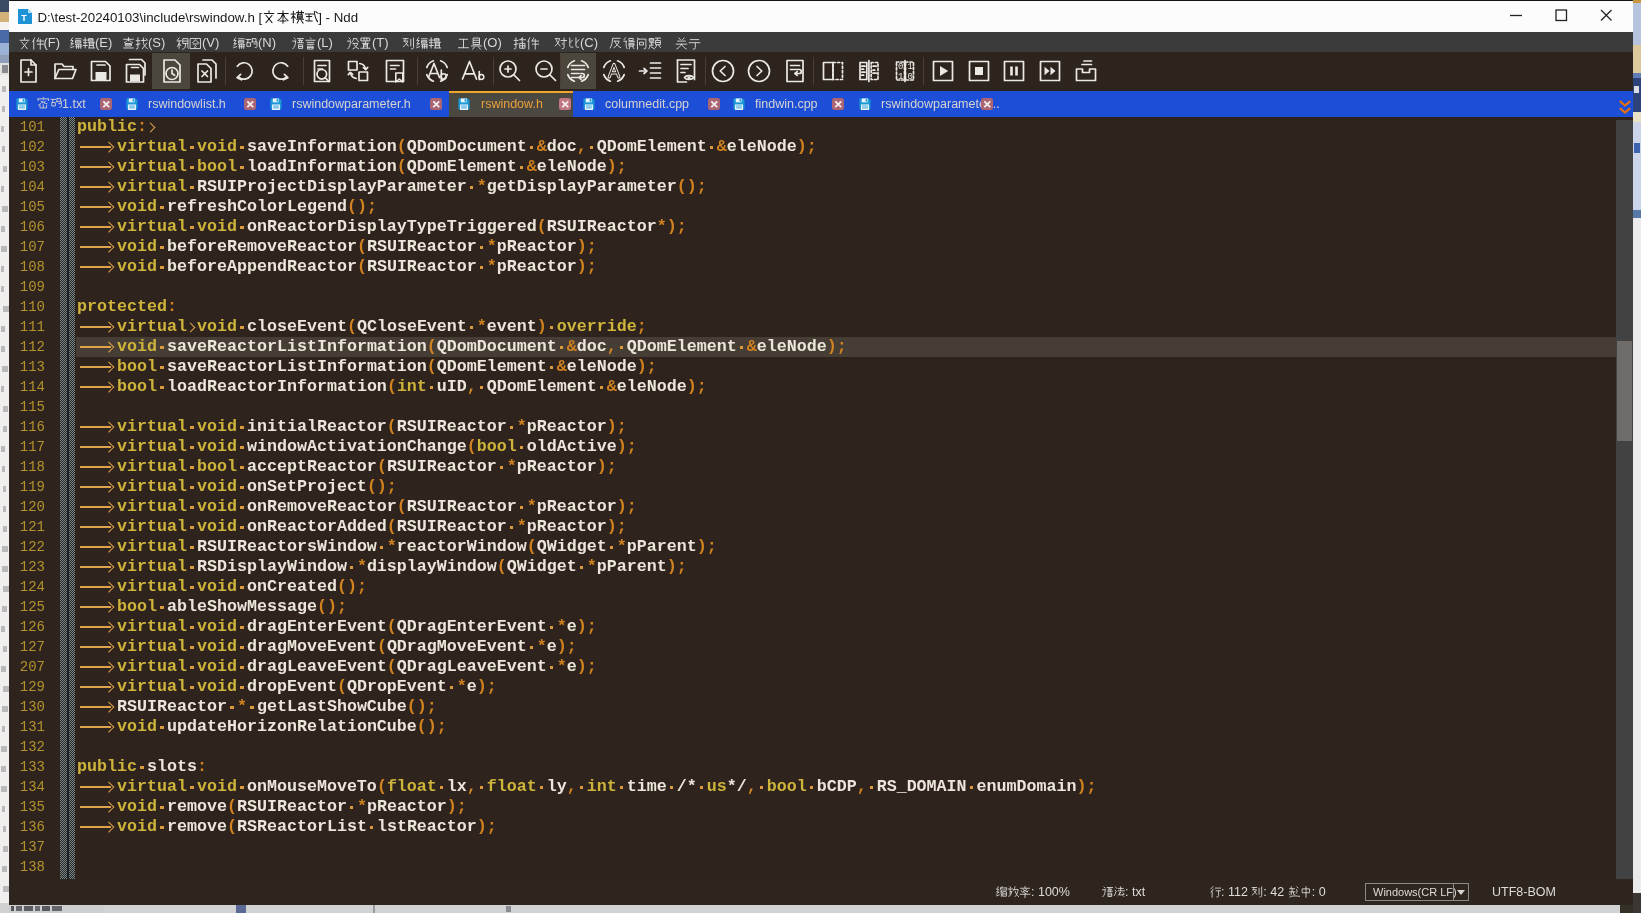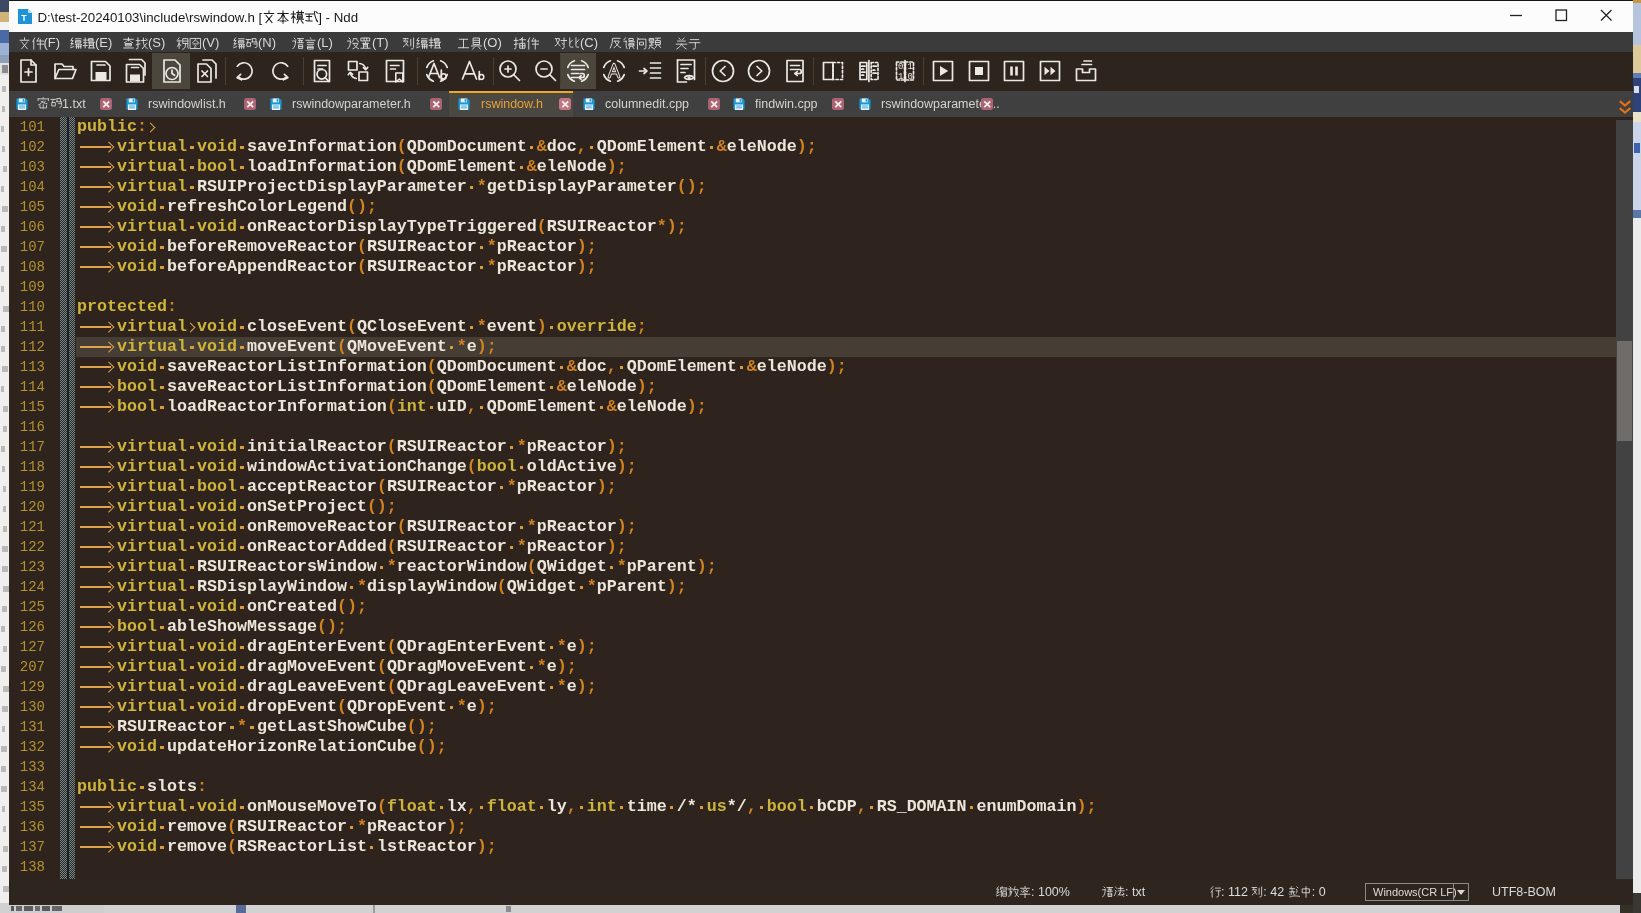--- a/index.html
+++ b/index.html
@@ -9,21 +9,21 @@
 .titlebar { position:absolute; left:0; top:1px; width:100%; height:31px; background:#fcfcfc; }
 .ttext { position:absolute; left:28.5px; top:8.5px; font-size:13.3px; color:#181818; letter-spacing:0; }
 .wbtn { position:absolute; top:3px; width:22px; height:22px; }
 .menubar { position:absolute; left:0; top:32px; width:100%; height:20px; background:#3b3b3b; }
 .mi { position:absolute; top:3px; font-size:13px; color:#d9d9d9; }
 .toolbar { position:absolute; left:0; top:52px; width:100%; height:39px; background:#2d241e; }
 .tbi { position:absolute; top:57.5px; width:26px; height:26px; }
 .tbi { top:5.5px; }
 .tsep { position:absolute; top:5px; width:1px; height:28px; background:#4d3e33; }
 .tbhl { position:absolute; top:1px; width:38px; height:36px; background:#4c473c; }
-.tabbar { position:absolute; left:0; top:91px; width:100%; height:26px; background:#404040; }
+.tabbar { position:absolute; left:0; top:91px; width:100%; height:26px; background:#1d4ed8; }
 .attab { position:absolute; left:440px; top:0; width:124px; height:26px; background:#4b4741; border-top:2.5px solid #f0a62e; }
 .flop { position:absolute; top:6.5px; width:12px; height:12px; }
 .tlab { position:absolute; top:5.5px; font-size:12.5px; color:#d6d3cf; white-space:nowrap; }
 .tlab.act { color:#e8a23c; }
 .tx { position:absolute; top:7px; width:12px; height:12px; border-radius:2.5px; }
 .editor { position:absolute; left:0; top:117px; width:100%; height:762px; background:#2e241d; }
 .gut { position:absolute; left:0; top:0; width:36px; text-align:right; font-family:"Liberation Mono",monospace; font-size:14px; line-height:20px; color:#b3922e; }
 .marg { position:absolute; left:51px; top:0; width:15px; height:762px; background-color:#262a2e;
   background-image: linear-gradient(45deg, #79847f 25%, transparent 25%, transparent 75%, #79847f 75%), linear-gradient(45deg, #79847f 25%, transparent 25%, transparent 75%, #79847f 75%);
   background-position: 0 0, 1px 1px; background-size:2px 2px; }
@@ -549,21 +549,20 @@
         <div class="cl"><i class="t4"></i><b class="k">virtual</b><b class="d"></b><b class="k">void</b><b class="d"></b><b class="i">saveInformation</b><b class="p">(</b><b class="i">QDomDocument</b><b class="d"></b><b class="p">&amp;</b><b class="i">doc</b><b class="p">,</b><b class="d"></b><b class="i">QDomElement</b><b class="d"></b><b class="p">&amp;</b><b class="i">eleNode</b><b class="p">);</b></div>
         <div class="cl"><i class="t4"></i><b class="k">virtual</b><b class="d"></b><b class="k">bool</b><b class="d"></b><b class="i">loadInformation</b><b class="p">(</b><b class="i">QDomElement</b><b class="d"></b><b class="p">&amp;</b><b class="i">eleNode</b><b class="p">);</b></div>
         <div class="cl"><i class="t4"></i><b class="k">virtual</b><b class="d"></b><b class="i">RSUIProjectDisplayParameter</b><b class="d"></b><b class="p">*</b><b class="i">getDisplayParameter</b><b class="p">();</b></div>
         <div class="cl"><i class="t4"></i><b class="k">void</b><b class="d"></b><b class="i">refreshColorLegend</b><b class="p">();</b></div>
         <div class="cl"><i class="t4"></i><b class="k">virtual</b><b class="d"></b><b class="k">void</b><b class="d"></b><b class="i">onReactorDisplayTypeTriggered</b><b class="p">(</b><b class="i">RSUIReactor</b><b class="p">*);</b></div>
         <div class="cl"><i class="t4"></i><b class="k">void</b><b class="d"></b><b class="i">beforeRemoveReactor</b><b class="p">(</b><b class="i">RSUIReactor</b><b class="d"></b><b class="p">*</b><b class="i">pReactor</b><b class="p">);</b></div>
         <div class="cl"><i class="t4"></i><b class="k">void</b><b class="d"></b><b class="i">beforeAppendReactor</b><b class="p">(</b><b class="i">RSUIReactor</b><b class="d"></b><b class="p">*</b><b class="i">pReactor</b><b class="p">);</b></div>
         <div class="cl"></div>
         <div class="cl"><b class="k">protected</b><b class="p">:</b></div>
         <div class="cl"><i class="t4"></i><b class="k">virtual</b><i class="t1"></i><b class="k">void</b><b class="d"></b><b class="i">closeEvent</b><b class="p">(</b><b class="i">QCloseEvent</b><b class="d"></b><b class="p">*</b><b class="i">event</b><b class="p">)</b><b class="d"></b><b class="k">override</b><b class="p">;</b></div>
-        <div class="cl"><i class="t4"></i><b class="k">virtual</b><b class="d"></b><b class="k">void</b><b class="d"></b><b class="i">moveEvent</b><b class="p">(</b><b class="i">QMoveEvent</b><b class="d"></b><b class="p">*</b><b class="i">e</b><b class="p">);</b></div>
         <div class="cl"><i class="t4"></i><b class="k">void</b><b class="d"></b><b class="i">saveReactorListInformation</b><b class="p">(</b><b class="i">QDomDocument</b><b class="d"></b><b class="p">&amp;</b><b class="i">doc</b><b class="p">,</b><b class="d"></b><b class="i">QDomElement</b><b class="d"></b><b class="p">&amp;</b><b class="i">eleNode</b><b class="p">);</b></div>
         <div class="cl"><i class="t4"></i><b class="k">bool</b><b class="d"></b><b class="i">saveReactorListInformation</b><b class="p">(</b><b class="i">QDomElement</b><b class="d"></b><b class="p">&amp;</b><b class="i">eleNode</b><b class="p">);</b></div>
         <div class="cl"><i class="t4"></i><b class="k">bool</b><b class="d"></b><b class="i">loadReactorInformation</b><b class="p">(</b><b class="k">int</b><b class="d"></b><b class="i">uID</b><b class="p">,</b><b class="d"></b><b class="i">QDomElement</b><b class="d"></b><b class="p">&amp;</b><b class="i">eleNode</b><b class="p">);</b></div>
         <div class="cl"></div>
         <div class="cl"><i class="t4"></i><b class="k">virtual</b><b class="d"></b><b class="k">void</b><b class="d"></b><b class="i">initialReactor</b><b class="p">(</b><b class="i">RSUIReactor</b><b class="d"></b><b class="p">*</b><b class="i">pReactor</b><b class="p">);</b></div>
         <div class="cl"><i class="t4"></i><b class="k">virtual</b><b class="d"></b><b class="k">void</b><b class="d"></b><b class="i">windowActivationChange</b><b class="p">(</b><b class="k">bool</b><b class="d"></b><b class="i">oldActive</b><b class="p">);</b></div>
         <div class="cl"><i class="t4"></i><b class="k">virtual</b><b class="d"></b><b class="k">bool</b><b class="d"></b><b class="i">acceptReactor</b><b class="p">(</b><b class="i">RSUIReactor</b><b class="d"></b><b class="p">*</b><b class="i">pReactor</b><b class="p">);</b></div>
         <div class="cl"><i class="t4"></i><b class="k">virtual</b><b class="d"></b><b class="k">void</b><b class="d"></b><b class="i">onSetProject</b><b class="p">();</b></div>
         <div class="cl"><i class="t4"></i><b class="k">virtual</b><b class="d"></b><b class="k">void</b><b class="d"></b><b class="i">onRemoveReactor</b><b class="p">(</b><b class="i">RSUIReactor</b><b class="d"></b><b class="p">*</b><b class="i">pReactor</b><b class="p">);</b></div>
         <div class="cl"><i class="t4"></i><b class="k">virtual</b><b class="d"></b><b class="k">void</b><b class="d"></b><b class="i">onReactorAdded</b><b class="p">(</b><b class="i">RSUIReactor</b><b class="d"></b><b class="p">*</b><b class="i">pReactor</b><b class="p">);</b></div>

